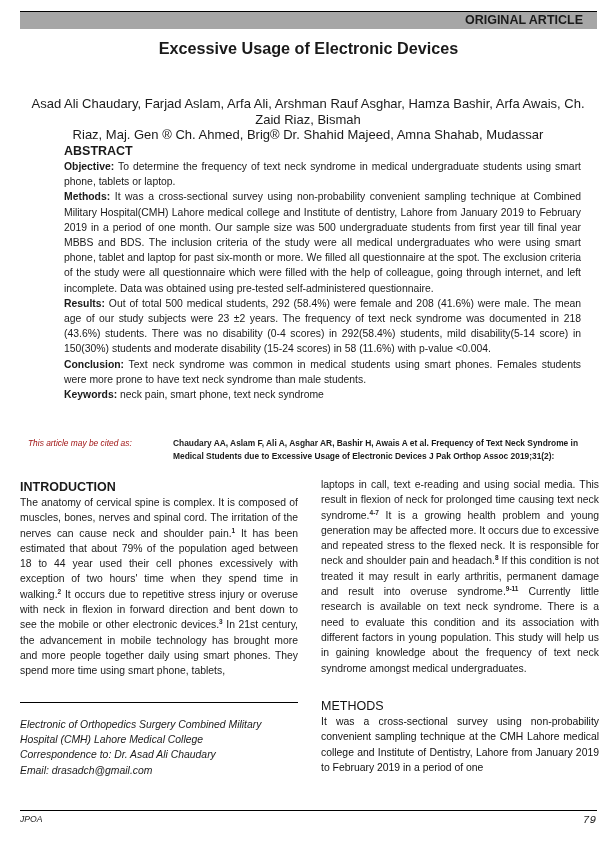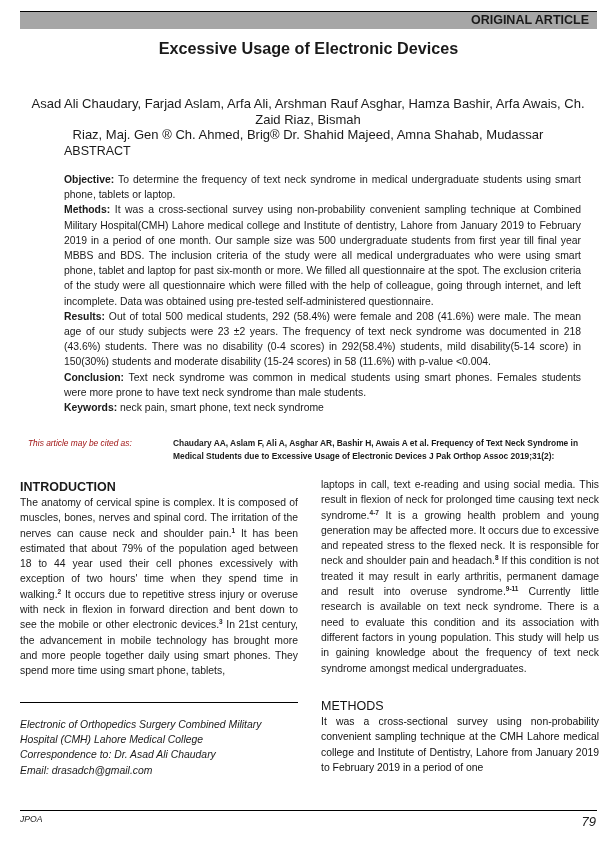--- a/index.html
+++ b/index.html
@@ -2,36 +2,36 @@
 <html><head>
   <meta charset="utf-8">
   <style>
     * { margin: 0; padding: 0; box-sizing: border-box; }
     html, body { width: 610px; height: 842px; background: #ffffff; overflow: hidden; }
     body { position: relative; font-family: "Liberation Sans", sans-serif; color: #111; }
 
     .article-type-bar {
       position: absolute; left: 20px; top: 11px; width: 577px; height: 18px;
       background: #a6a6a6; border-top: 1.5px solid #000;
-      text-align: right; padding-right: 8px;
+      text-align: right; padding-right: 14px;
       font-size: 12.5px; font-weight: bold; line-height: 17px; color: #1a1a1a;
     }
     .title {
       position: absolute; left: 20px; top: 37px; width: 577px;
       text-align: center; font-size: 16.2px; font-weight: bold; line-height: 23px; color: #1a1a1a;
     }
     .authors {
       position: absolute; left: 28px; top: 96px; width: 560px;
       text-align: center; font-size: 13px; line-height: 15.5px; color: #1a1a1a;
     }
     .abstract {
       position: absolute; left: 64px; top: 144px; width: 517px;
       font-size: 10.4px; line-height: 15.2px; color: #1a1a1a; text-align: justify;
     }
-    .abstract h2 { font-size: 12.5px; font-weight: normal; line-height: 14px; margin-bottom: 14px; }
+    .abstract h2 { font-size: 12.5px; font-weight: bold; line-height: 14px; margin-bottom: 1px; }
     .abstract p { margin: 0; }
     .abstract b { font-weight: bold; }
 
     .citation {
       position: absolute; left: 28px; top: 437px; width: 565px; font-size: 8.4px; line-height: 13px;
     }
     .citation .cite-label { position: absolute; left: 0; top: 0; font-style: italic; color: #a01414; }
     .citation .cite-text { position: absolute; left: 145px; top: 0; width: 425px; font-weight: bold; color: #1a1a1a; }
 
     .col { position: absolute; width: 278px; font-size: 10.4px; line-height: 15.3px; text-align: justify; color: #1a1a1a; }
@@ -44,21 +44,21 @@
     .affil-rule { position: absolute; left: 20px; top: 702px; width: 278px; height: 0; border-top: 1.5px solid #000; }
     .affiliation {
       position: absolute; left: 20px; top: 717px; width: 280px;
       font-size: 10.4px; line-height: 15.2px; font-style: italic; color: #1a1a1a;
     }
     .methods-block { position: absolute; left: 321px; top: 699px; width: 278px; font-size: 10.4px; line-height: 15.3px; text-align: justify; }
     .methods-block h3 { font-size: 12.5px; font-weight: normal; line-height: 15px; }
 
     .footer-rule { position: absolute; left: 20px; top: 810px; width: 577px; border-top: 1.5px solid #000; }
     .footer-left { position: absolute; left: 20px; top: 814px; font-size: 8.6px; font-style: italic; color: #1a1a1a; }
-    .footer-right { position: absolute; right: 14px; top: 814px; font-size: 13px; font-style: italic; color: #1a1a1a; }
+    .footer-right { position: absolute; right: 14px; top: 814px; font-size: 11px; font-style: italic; color: #1a1a1a; font-family: Liberation Mono, monospace; }
   </style>
 </head>
 <body>
 
 <div class="article-type-bar">
   <span>ORIGINAL ARTICLE</span>
 </div>
 
 <div class="title">
   <div>Excessive Usage of Electronic Devices</div>

